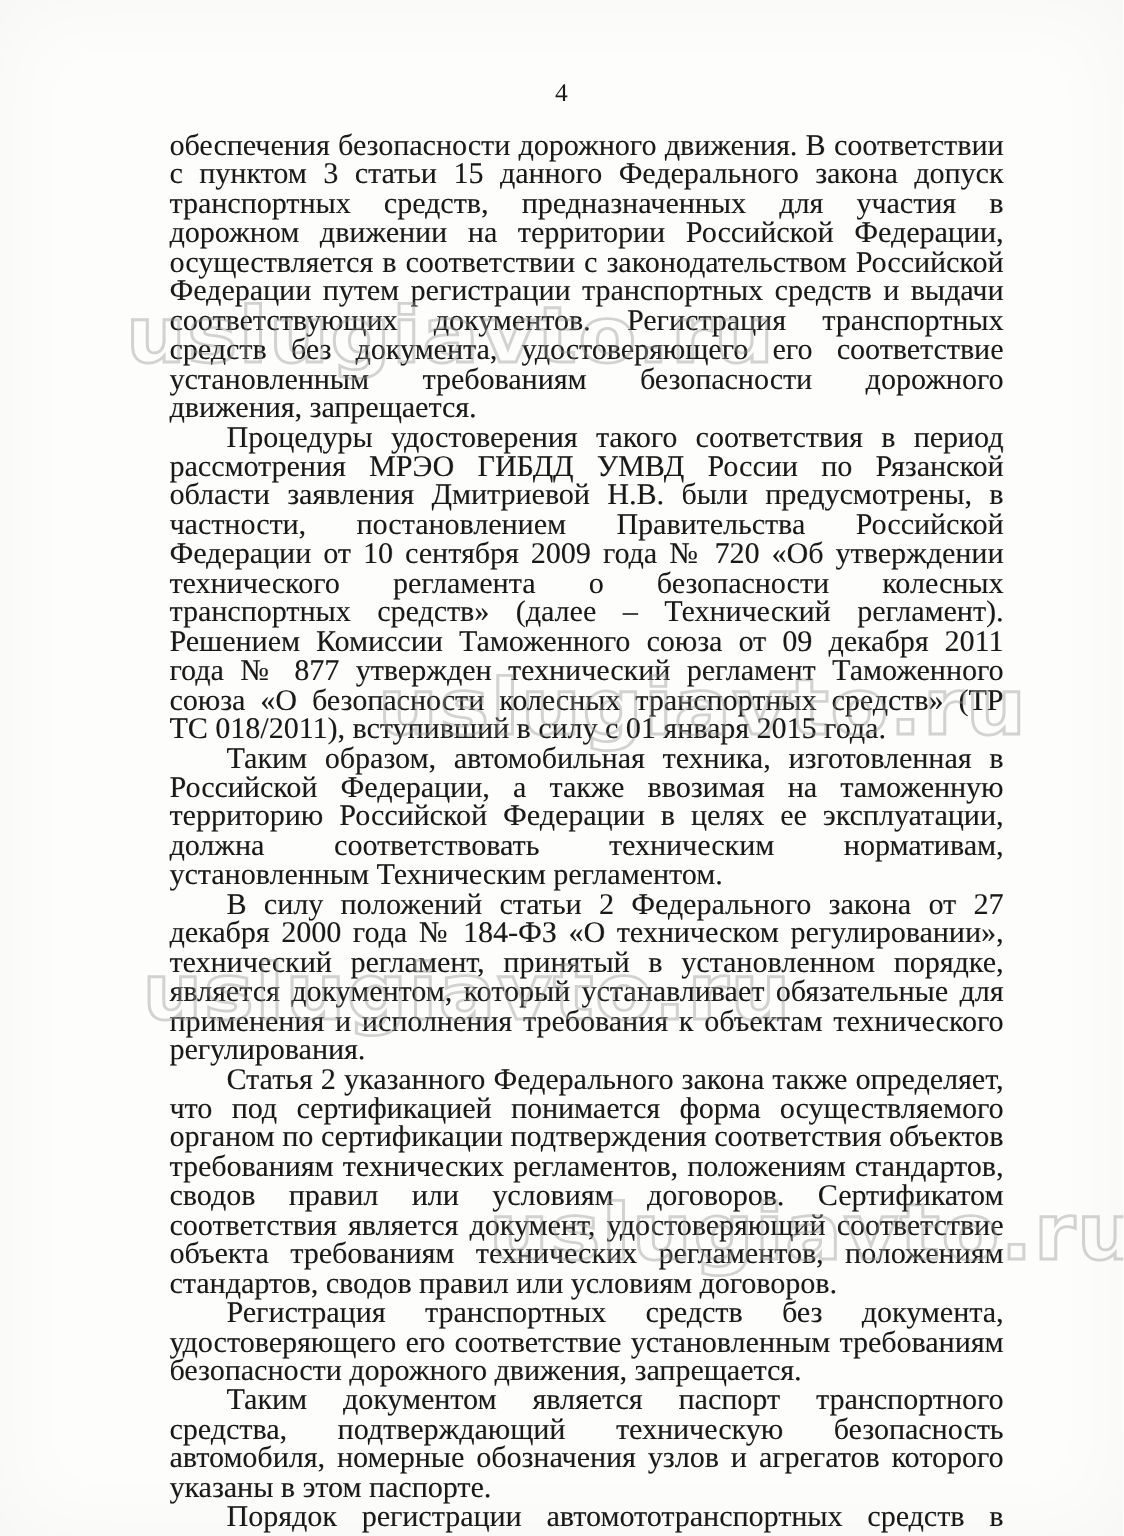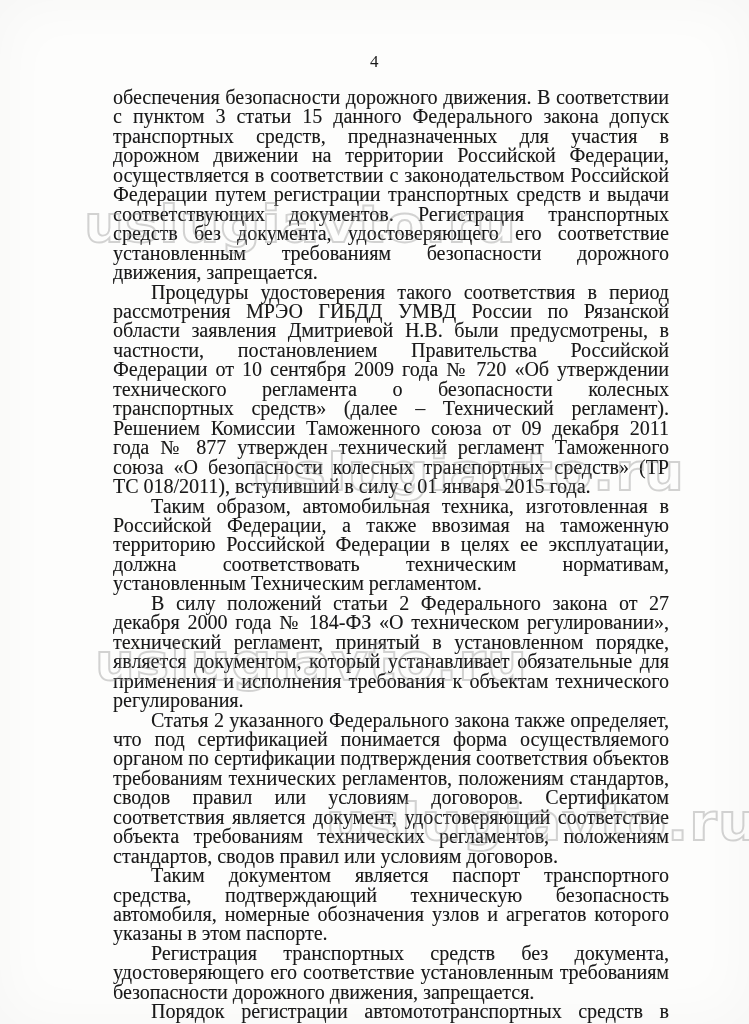--- a/index.html
+++ b/index.html
@@ -75,18 +75,18 @@
   <div class="watermark wm2">uslugiavto.ru</div>
   <div class="watermark wm3">uslugiavto.ru</div>
   <div class="watermark wm4">uslugiavto.ru</div>
 
   <div class="body-text">
     <p class="first">обеспечения безопасности дорожного движения. В соответствии с пунктом 3 статьи 15 данного Федерального закона допуск транспортных средств, предназначенных для участия в дорожном движении на территории Российской Федерации, осуществляется в соответствии с законодательством Российской Федерации путем регистрации транспортных средств и выдачи соответствующих документов. Регистрация транспортных средств без документа, удостоверяющего его соответствие установленным требованиям безопасности дорожного движения, запрещается.</p>
     <p>Процедуры удостоверения такого соответствия в период рассмотрения МРЭО ГИБДД УМВД России по Рязанской области заявления Дмитриевой Н.В. были предусмотрены, в частности, постановлением Правительства Российской Федерации от 10 сентября 2009 года № 720 «Об утверждении технического регламента о безопасности колесных транспортных средств» (далее – Технический регламент). Решением Комиссии Таможенного союза от 09 декабря 2011 года № 877 утвержден технический регламент Таможенного союза «О безопасности колесных транспортных средств» (ТР ТС 018/2011), вступивший в силу с 01 января 2015 года.</p>
     <p>Таким образом, автомобильная техника, изготовленная в Российской Федерации, а также ввозимая на таможенную территорию Российской Федерации в целях ее эксплуатации, должна соответствовать техническим нормативам, установленным Техническим регламентом.</p>
     <p>В силу положений статьи 2 Федерального закона от 27 декабря 2000 года № 184-ФЗ «О техническом регулировании», технический регламент, принятый в установленном порядке, является документом, который устанавливает обязательные для применения и исполнения требования к объектам технического регулирования.</p>
     <p>Статья 2 указанного Федерального закона также определяет, что под сертификацией понимается форма осуществляемого органом по сертификации подтверждения соответствия объектов требованиям технических регламентов, положениям стандартов, сводов правил или условиям договоров. Сертификатом соответствия является документ, удостоверяющий соответствие объекта требованиям технических регламентов, положениям стандартов, сводов правил или условиям договоров.</p>
+    <p>Регистрация транспортных средств без документа, удостоверяющего его соответствие установленным требованиям безопасности дорожного движения, запрещается.</p>
     <p>Таким документом является паспорт транспортного средства, подтверждающий техническую безопасность автомобиля, номерные обозначения узлов и агрегатов которого указаны в этом паспорте.</p>
-    <p>Регистрация транспортных средств без документа, удостоверяющего его соответствие установленным требованиям безопасности дорожного движения, запрещается.</p>
     <p>Порядок регистрации автомототранспортных средств в органах ГИБДД установлен Правилами регистрации автомототранспортных средств и прицепов к ним в Государственной инспекции безопасности дорожного движения МВД Российской Федерации, утвержденными приказом МВД Российской Федерации от 24 ноября 2008 года № 1001 (далее - Правила).</p>
   </div>
 
 </div>
 
 </body></html>

